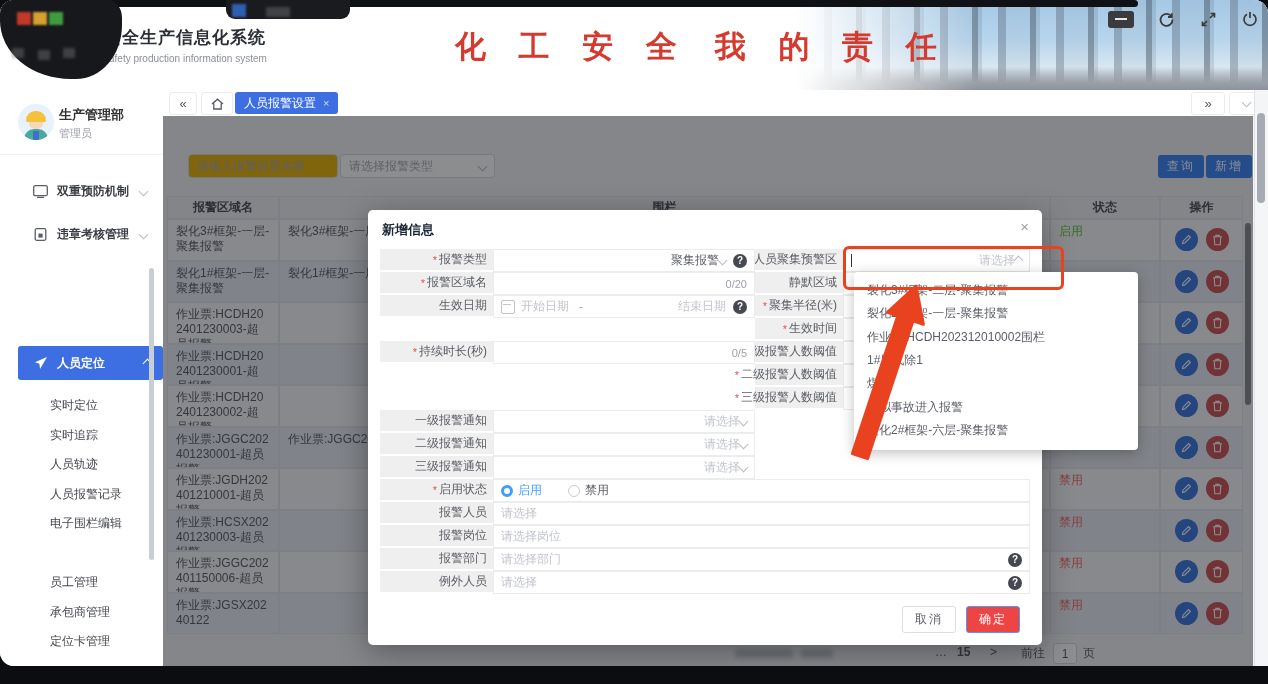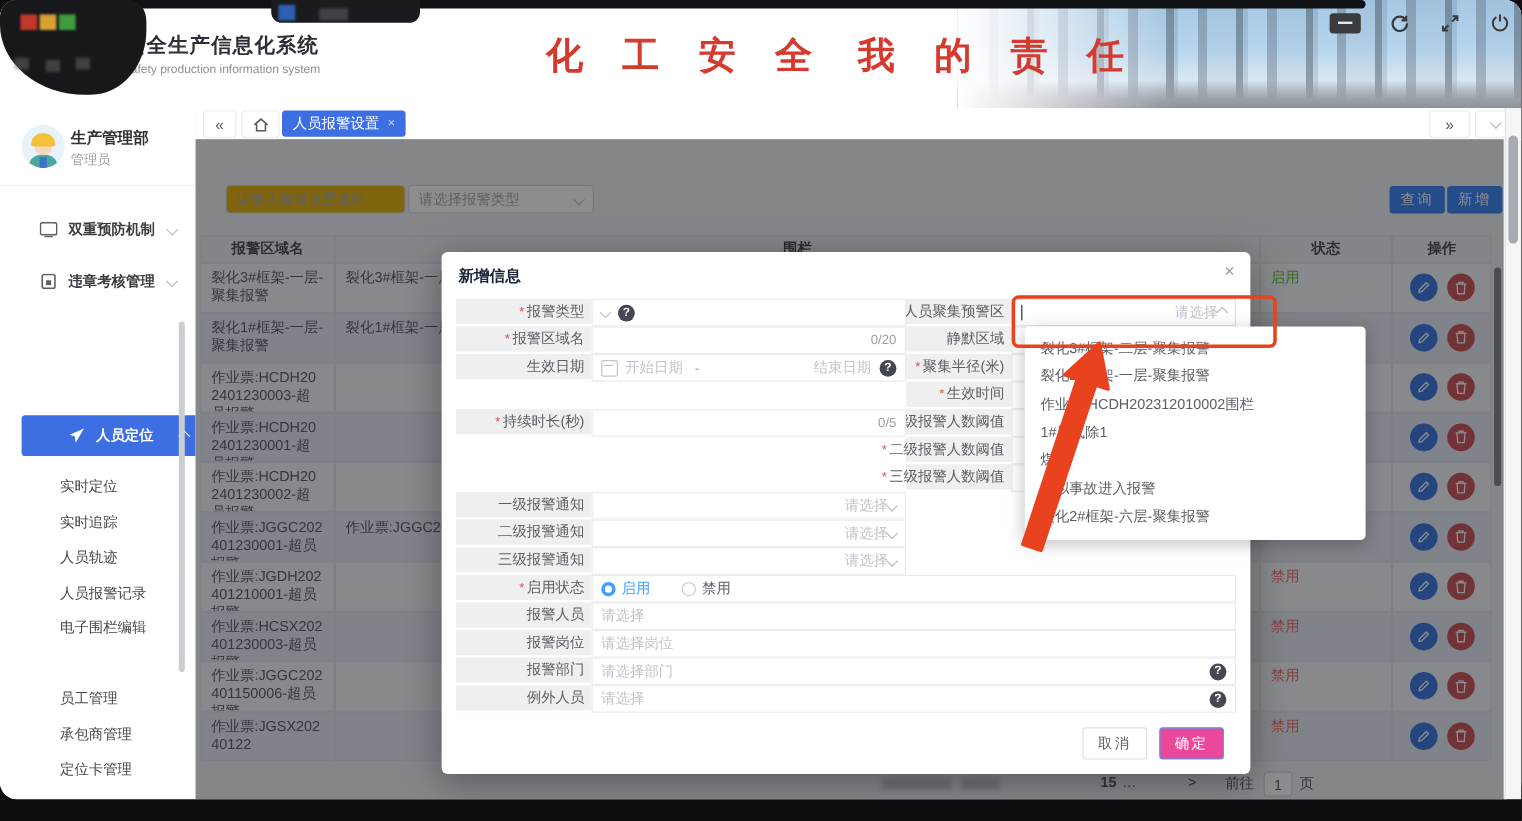--- a/index.html
+++ b/index.html
@@ -42,21 +42,21 @@
   .helmet{position:absolute;left:8px;top:7px;width:20px;height:11px;background:#f4c13a;border-radius:10px 10px 2px 2px;}
   .face{position:absolute;left:11px;top:14px;width:14px;height:11px;background:#f6d7b8;border-radius:45%;}
   .torso{position:absolute;left:6px;top:25px;width:24px;height:12px;background:#4aa8a0;border-radius:10px 10px 0 0;}
   .torso i{position:absolute;left:9px;top:2px;width:6px;height:10px;background:#3d72c8;display:block;}
   .u-name{position:absolute;left:59px;top:8px;font-size:13px;font-weight:bold;color:#303133;}
   .u-role{position:absolute;left:59px;top:28px;font-size:11px;color:#9a9ea6;}
   .side-div{position:absolute;left:0;top:64px;width:163px;height:1px;background:#f0f1f3;}
   .menu-item{position:absolute;left:0;width:163px;height:38px;display:flex;align-items:center;cursor:pointer;font-size:12px;font-weight:bold;color:#3a3d43;}
   .menu-item .mi-ic{width:15px;height:13px;margin-left:33px;margin-right:9px;flex:none;}
   .menu-item .mchev{margin-left:auto;margin-right:16px;}
-  .menu-active{position:absolute;left:18px;top:256px;width:128px;height:34px;background:#3d6fe2;border-radius:3px;display:flex;align-items:center;cursor:pointer;font-size:12px;font-weight:bold;color:#fff;padding-left:23px;}
+  .menu-active{position:absolute;left:18px;top:256px;width:145px;height:34px;background:#3d6fe2;border-radius:3px;display:flex;align-items:center;cursor:pointer;font-size:12px;font-weight:bold;color:#fff;}
   .menu-active .mi-ic{width:14px;height:14px;margin-left:16px;margin-right:9px;flex:none;}
   .menu-active .mchev{margin-left:auto;margin-right:12px;}
   .submenu{position:absolute;left:0;top:301px;width:163px;}
   .sub-item{height:29.5px;display:flex;align-items:center;padding-left:50px;font-size:12px;color:#44474d;cursor:pointer;position:relative;}
   .sub-item.active{color:#fff;}
   .sub-item.active::before{content:"";position:absolute;left:19px;top:2px;width:121px;height:26px;background:#3d6fe2;border-radius:3px;z-index:-1;}
   .sub-item span{position:relative;z-index:1;}
   .side-thumb{position:absolute;left:149px;top:178px;width:5px;height:292px;background:#c9cdd4;border-radius:3px;}
   .chev{display:inline-block;width:6px;height:6px;border-right:1.5px solid #b8bcc4;border-bottom:1.5px solid #b8bcc4;transform:rotate(45deg);}
   .chev.up{transform:rotate(-135deg);}
@@ -111,21 +111,21 @@
   .none{background:transparent;}
   .open-sel{background:#fff;border:0.5px solid #e3e3e3;}
   .caret{display:inline-block;width:1px;height:13px;background:#303133;margin-right:2px;}
   .radio{display:flex;align-items:center;gap:5px;margin-right:26px;}
   .rdot{width:12px;height:12px;border-radius:50%;box-sizing:border-box;}
   .rdot.on{border:3.5px solid #409eff;background:#fff;}
   .rdot.off{border:1px solid #c8ccd4;background:#fff;}
   .rlab-on{color:#409eff;}
   .m-foot{position:absolute;right:22px;bottom:12px;display:flex;gap:10px;z-index:2;}
   .btn-cancel{padding:4px 12px;border:1px solid #dcdfe6;border-radius:3px;background:#fff;color:#5b5e66;font-size:12px;letter-spacing:2px;cursor:pointer;}
-  .btn-ok{padding:4px 12px;border:1px solid #409eff;border-radius:3px;background:#ec4899;color:#fff;font-size:12px;letter-spacing:2px;cursor:pointer;}
+  .btn-ok{padding:4px 12px;border:1px solid #409eff;border-radius:3px;background:#ef4444;color:#fff;font-size:12px;letter-spacing:2px;cursor:pointer;}
   .cal{width:12px;height:12px;border:1px solid #c0c4cc;border-radius:2px;margin-right:6px;position:relative;flex:none;}
   .cal::before{content:"";position:absolute;left:1px;top:3px;width:8px;height:1px;background:#c0c4cc;}
 
   
   .dd{position:absolute;left:854px;top:272px;width:284px;height:178px;background:#fff;border-radius:4px;box-shadow:0 3px 14px rgba(0,0,0,.25);z-index:70;padding:7px 0;box-sizing:border-box;}
   .dd-opt{height:23.3px;display:flex;align-items:center;padding-left:13px;font-size:12px;color:#5b5e66;cursor:pointer;white-space:nowrap;}
 
   
   .anno-box{position:absolute;left:843px;top:246px;width:215px;height:38px;border:3px solid #e8421f;border-radius:6px;z-index:80;pointer-events:none;}
   .anno-arrow{position:absolute;left:848px;top:278px;z-index:80;pointer-events:none;}
@@ -486,40 +486,41 @@
             </div>
           </div>
         </div>
     </div>
     <div class="tbl-thumb"></div>
 
     <div class="pager">
       <div class="blurpill" style="left:572px;width:58px;"></div>
       <div class="blurpill" style="left:638px;width:32px;"></div>
       <span class="pg" style="left:772px;">…</span>
-      <span class="pg" style="left:754px;font-weight:bold;">15</span>
+      <span class="pg" style="left:794px;font-weight:bold;">15</span>
       <span class="pg" style="left:827px;">&gt;</span>
       <span class="pg" style="left:858px;">前往</span>
       <div class="pg-box" style="left:890px;">
             <span>1</span>
           </div>
       <span class="pg" style="left:920px;">页</span>
     </div>
   </div>
 
   <div class="mask"></div>
 
   <div class="modal">
     <div class="m-title">新增信息</div>
     <div class="m-close">×</div>
 
     <div class="form">
 
       <div class="lb req">报警类型</div>
       <div class="in">
+        <span class="val">聚集报警</span>
         <span class="chev"></span>
         <span class="help">?</span>
       </div>
       <div class="lb">人员聚集预警区</div>
       <div class="in open-sel">
         <span class="caret"></span>
         <span class="ph">请选择</span>
         <span class="chev up"></span>
       </div>
 

